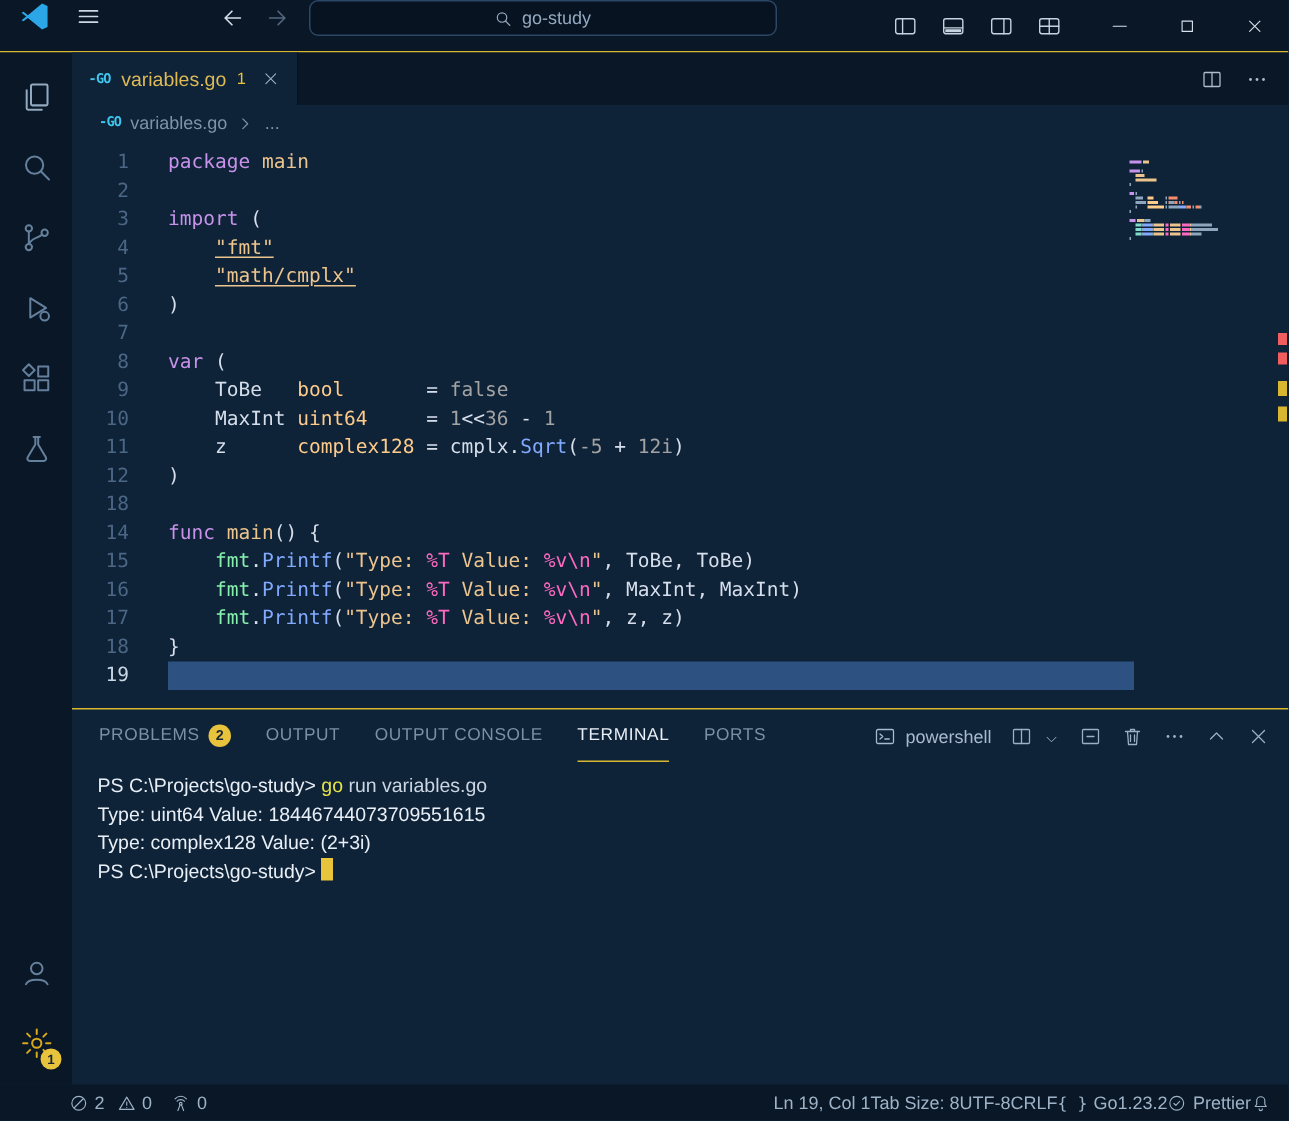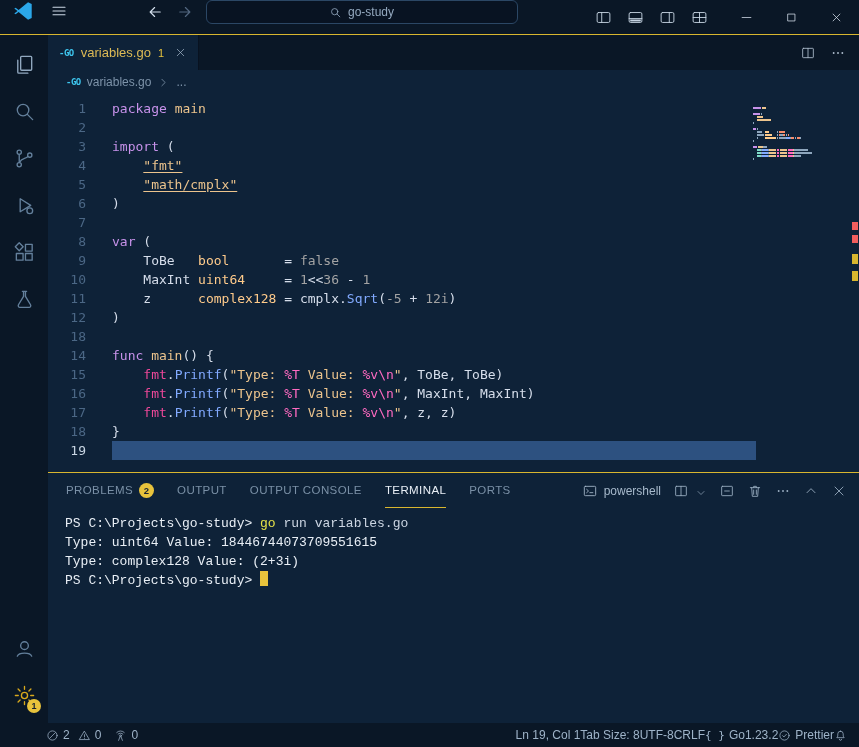--- a/index.html
+++ b/index.html
@@ -59,21 +59,21 @@
   .ln{flex:0 0 38px;width:38px;text-align:right;color:#4b6785;user-select:none}
   .code{margin-left:26px;white-space:pre}
   .code-line.current .code{background:#2d5180;min-width:644px;height:19px}
   .code-line.current .ln{color:#c9d6e3}
   .tk-kw{color:#c792ea}
   .tk-gold{color:#ecc48d}
   .tk-goldu{color:#ecc48d;text-decoration:underline;text-underline-offset:2px}
   .tk-type{color:#ffcb8b}
   .tk-orange{color:#a3a3a3}
   .tk-fn{color:#82aaff}
-  .tk-cyan{color:#ec4899}
+  .tk-cyan{color:#86efac}
   .tk-str{color:#ecc48d}
   .tk-spec{color:#ff6ac1}
   .tk-fg{color:#d6deeb}
 
   .minimap{position:absolute;top:6px;right:14px;width:92px}
   .mm-line{height:3px;font-size:0;white-space:nowrap}
   .mm-tok{display:inline-block;height:2px}
   .mmc-kw{background:#c792ea}.mmc-gold{background:#ecc48d}.mmc-goldu{background:#ecc48d}
   .mmc-type{background:#ffcb8b}.mmc-orange{background:#f78c6c}.mmc-fn{background:#82aaff}
   .mmc-cyan{background:#7fdbca}.mmc-str{background:#ecc48d}.mmc-spec{background:#ff6ac1}.mmc-fg{background:#8ea6bd}
@@ -87,21 +87,21 @@
   .panel-header{flex:0 0 35px;display:flex;align-items:center;justify-content:space-between;padding:0 12px 0 18px}
   .panel-tabs{display:flex;gap:23px;height:35px;align-items:flex-start}
   .panel-tab{display:flex;align-items:center;gap:6px;font-size:11.5px;letter-spacing:.4px;color:#7a90a6;height:100%;border-bottom:1px solid transparent;cursor:pointer}
   .panel-tab.active{color:#e9eff6;border-bottom-color:#d8b62f}
   .panel-badge{width:15px;height:15px;border-radius:50%;background:#e8c33c;color:#172232;font-size:9.5px;font-weight:bold;display:flex;align-items:center;justify-content:center}
   .panel-actions{display:flex;align-items:flex-end;gap:12px;color:#9cb0c4;font-size:12px}
   .panel-actions .ic{width:16px;height:16px;stroke-width:1.3}
   .shell-label{display:flex;align-items:center;gap:6px;color:#a8bacc}
   .chev{width:12px !important;height:12px !important;margin-left:-6px}
 
-  .terminal{flex:1;padding:6px 0 0 17px;font-family:Liberation Mono, monospace;font-size:13px;line-height:19px}
+  .terminal{flex:1;padding:6px 0 0 17px;font-family:Liberation Sans, sans-serif;font-size:13px;line-height:19px}
   .t-line{height:19px;white-space:pre}
   .tk-tfg{color:#e9eff6}
   .tk-tcmd{color:#e6e348}
   .tk-targ{color:#ccd6e3}
   .t-cursor{display:inline-block;width:8px;height:15px;background:#e8c33c;vertical-align:-2px}
 
   
   .statusbar{flex:0 0 24px;background:#0a1726;display:flex;align-items:center;justify-content:space-between;font-size:12px;color:#9eb3c8;padding:0 12px 0 46px}
   .sb-left,.sb-right{display:flex;align-items:center}
   .sb-left{gap:13px}

